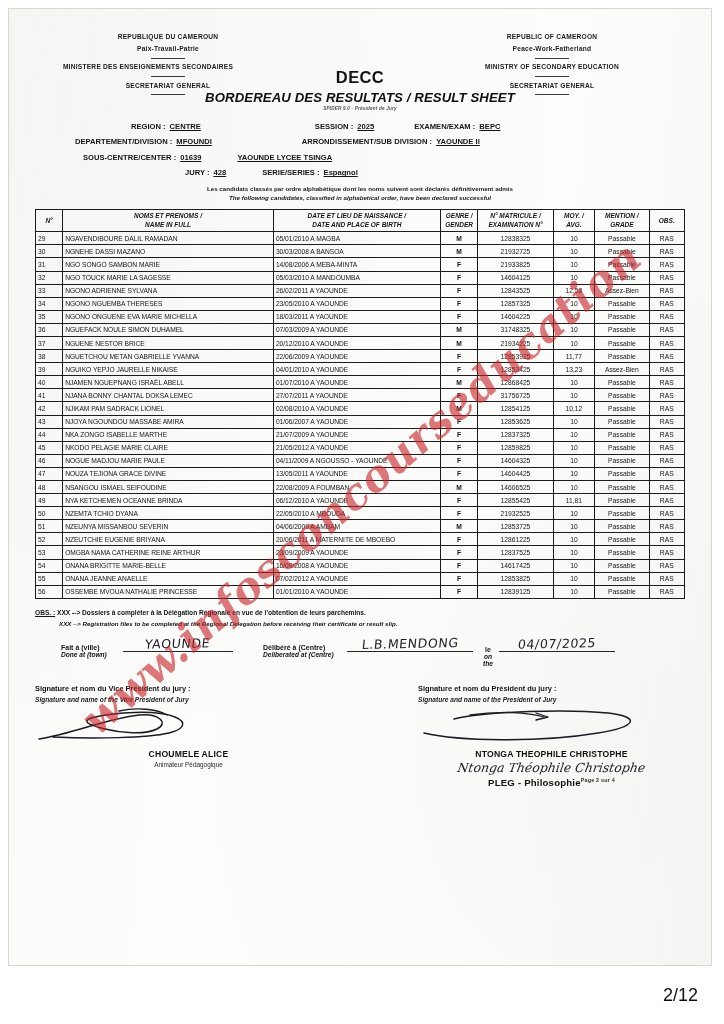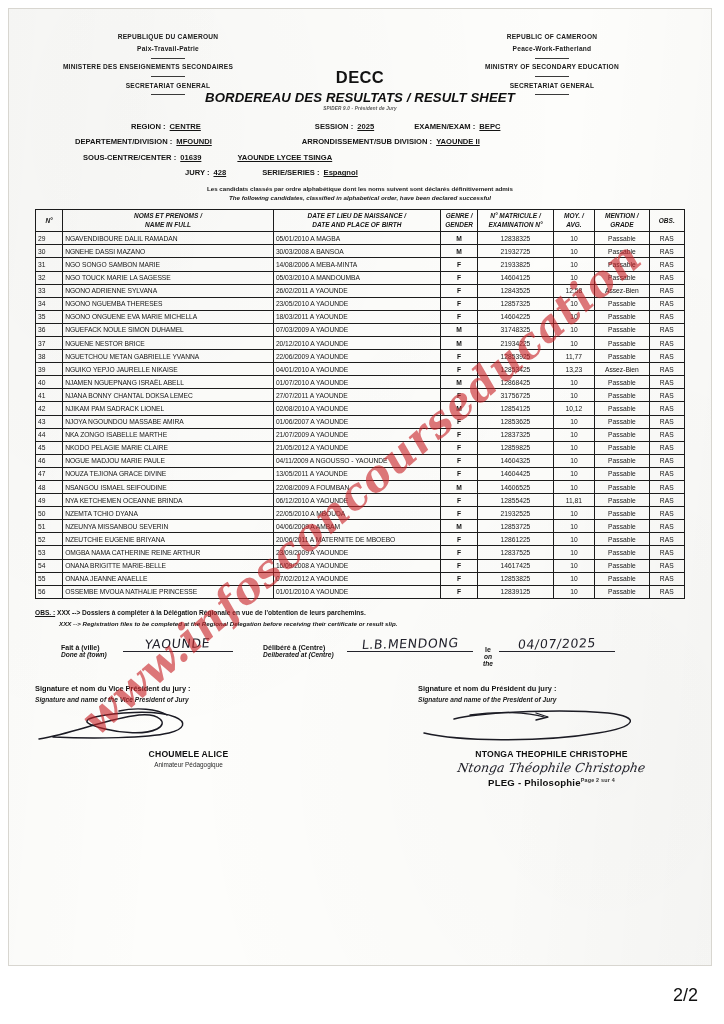--- a/index.html
+++ b/index.html
@@ -636,13 +636,13 @@
 
     </div>
 
   </div>
 
   <div id="watermark">
     <span>www.infosconcourseducation</span>
   </div>
 </div>
 
-<div id="page-counter">2/2</div>
+<div id="page-counter">2/12</div>
 
 </body></html>

